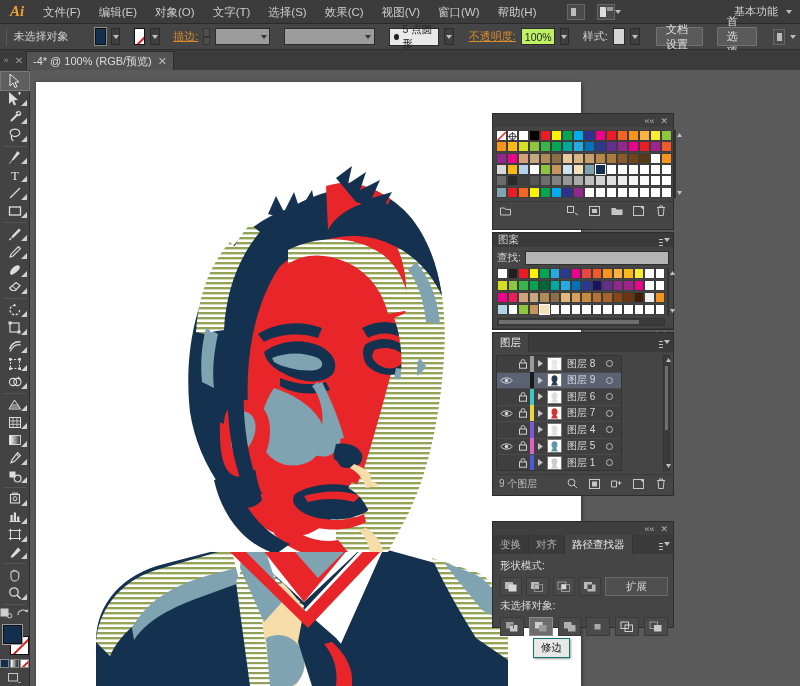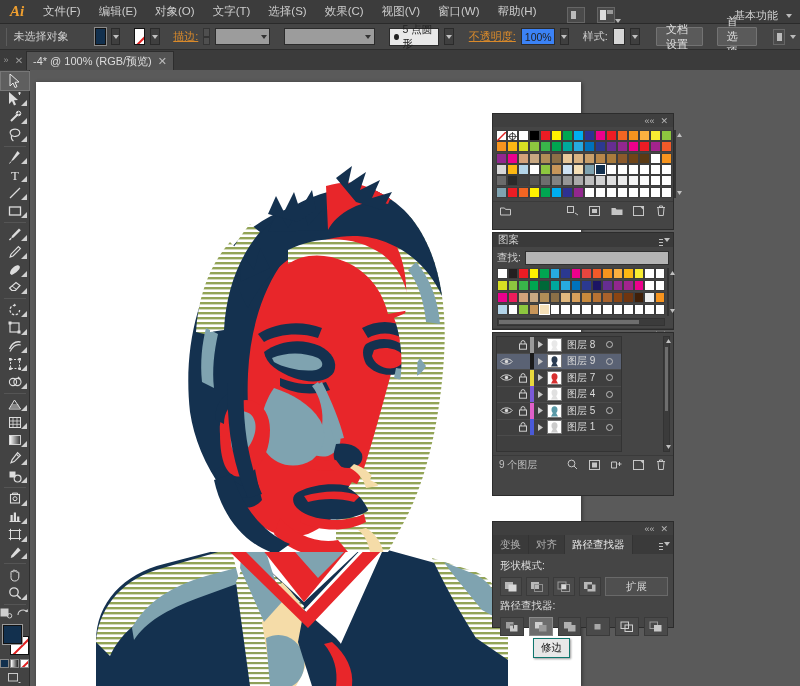--- a/index.html
+++ b/index.html
@@ -8,21 +8,21 @@
     background:#3b3b3b;
     font-family:"Liberation Sans","DejaVu Sans",sans-serif;
     font-size:11px; color:#c8c8c8;
     -webkit-font-smoothing:none;
   }
   .app { position:relative; width:800px; height:686px; }
 
   
   .menubar {
     position:absolute; left:0; top:0; width:800px; height:24px;
-    background:#3c3c3c; display:flex; align-items:flex-end;
+    background:#3c3c3c; display:flex; align-items:center;
     border-bottom:1px solid #2a2a2a;
   }
   .ai-logo {
     width:34px; height:24px; display:flex; align-items:center; justify-content:center;
     color:#f0a030; font-weight:bold; font-style:italic; font-size:15px;
     font-family:"Liberation Serif",serif;
   }
   .menu-item { padding:0 9px; height:24px; line-height:24px; color:#ccc; font-size:11.5px; white-space:nowrap; }
   .menu-right { margin-left:auto; display:flex; align-items:center; gap:8px; padding-right:8px; }
   .mbtn { width:18px; height:16px; border:1px solid #666; background:#4a4a4a; display:inline-block; position:relative; }
@@ -59,21 +59,21 @@
   .combo i { width:0;height:0;border-left:3px solid transparent;border-right:3px solid transparent;border-top:4px solid #333; }
   .combo-dark {
     height:17px; background:#9c9c9c; border:1px solid #2b2b2b; width:145px;
     display:flex; align-items:center; justify-content:flex-end; padding-right:3px;
   }
   .brushbox {
     width:76px; height:18px; background:#e9e9e9; border:1px solid #2b2b2b; color:#222;
     display:flex; align-items:center; gap:4px; padding:0 4px; font-size:10.5px;
   }
   .brush-dot { width:6px; height:6px; background:#222; border-radius:50%; }
-  .opac-box { width:52px; height:17px; background:#3b82f6; border:1px solid #2b2b2b; color:#222; font-size:10.5px; display:flex; align-items:center; padding-left:3px; }
+  .opac-box { width:52px; height:17px; background:#bef264; border:1px solid #2b2b2b; color:#222; font-size:10.5px; display:flex; align-items:center; padding-left:3px; }
   .style-box { width:19px; height:17px; background:#d6d6d6; border:1px solid #2b2b2b; }
   .pbtn {
     height:19px; padding:0 9px; background:#5a5a5a; border:1px solid #737373;
     color:#e0e0e0; font-size:11px; display:flex; align-items:center; border-radius:1px;
   }
 
   
   .tabbar {
     position:absolute; left:0; top:50px; width:800px; height:20px;
     background:#3b3b3b; display:flex; align-items:flex-end;
@@ -899,20 +899,27 @@
       <span style="flex:1"></span>
       <span class="ficon">
         <svg width="11" height="11" viewBox="0 0 11 11">
             <path d="M1 1 L10 10 M10 1 L1 10" stroke="#e8e8e8" stroke-width="1.6"></path>
           </svg>
         </span>
     </div>
   </div>
 
   <div class="panel" style="left:492px; top:332px; width:182px; height:164px;">
+    <div class="panel-tabs">
+      <div class="ptab active">图层</div>
+      <div class="panel-menu">
+          <i></i>
+          <b></b>
+        </div>
+    </div>
     <div style="display:flex; padding:3px;gap:40px;">
       <div id="layer-list" class="layer-list" style="width:163px; height:116px;">
           <div class="layer-row">
             <div class="lr-eye"></div>
             <div class="lr-lock">
               <svg width="8" height="10" viewBox="0 0 8 10">
                 <rect x="0.5" y="4" width="7" height="5.2" fill="none" stroke="#cfcfcf" stroke-width="1"></rect>
                 <path d="M2 4 V2.6 a2 2 0 0 1 4 0 V4" fill="none" stroke="#cfcfcf" stroke-width="1"></path>
               </svg>
             </div>
@@ -948,20 +955,43 @@
             <div class="lr-thumb"><svg width="100%" height="100%" viewBox="0 0 15 14">
                 <rect width="15" height="14" fill="#ffffff"></rect>
                 <path d="M7.5 1.4 C9.8 1.4 11 3.2 11 5.4 C11 7.4 10.2 8.6 9.4 9.4 L11.6 13.4 H3.4 L5.6 9.4 C4.8 8.6 4 7.4 4 5.4 C4 3.2 5.2 1.4 7.5 1.4 Z" fill="#2b3c52"></path>
               </svg></div>
             <div class="lr-name">图层 9</div>
             <div class="lr-target">
               <i></i>
             </div>
           </div>
           <div class="layer-row">
+            <div class="lr-eye"></div>
+            <div class="lr-lock">
+              <svg width="8" height="10" viewBox="0 0 8 10">
+                <rect x="0.5" y="4" width="7" height="5.2" fill="none" stroke="#cfcfcf" stroke-width="1"></rect>
+                <path d="M2 4 V2.6 a2 2 0 0 1 4 0 V4" fill="none" stroke="#cfcfcf" stroke-width="1"></path>
+              </svg>
+            </div>
+            <div class="lr-color" style="background: rgb(62, 200, 200);"></div>
+            <div class="lr-arrow">
+              <svg width="5" height="7" viewBox="0 0 5 7">
+                <path d="M0 0 L5 3.5 L0 7 Z" fill="#c4c4c4"></path>
+              </svg>
+            </div>
+            <div class="lr-thumb"><svg width="100%" height="100%" viewBox="0 0 15 14">
+                <rect width="15" height="14" fill="#ffffff"></rect>
+                <path d="M7.5 1.4 C9.8 1.4 11 3.2 11 5.4 C11 7.4 10.2 8.6 9.4 9.4 L11.6 13.4 H3.4 L5.6 9.4 C4.8 8.6 4 7.4 4 5.4 C4 3.2 5.2 1.4 7.5 1.4 Z" fill="#dedede"></path>
+              </svg></div>
+            <div class="lr-name">图层 6</div>
+            <div class="lr-target">
+              <i></i>
+            </div>
+          </div>
+          <div class="layer-row">
             <div class="lr-eye">
               <svg width="13" height="9" viewBox="0 0 13 9">
                 <path d="M0.8 4.5 C3 1 10 1 12.2 4.5 C10 8 3 8 0.8 4.5 Z" fill="none" stroke="#d8d8d8" stroke-width="1"></path>
                 <circle cx="6.5" cy="4.5" r="1.7" fill="#d8d8d8"></circle>
               </svg>
             </div>
             <div class="lr-lock">
               <svg width="8" height="10" viewBox="0 0 8 10">
                 <rect x="0.5" y="4" width="7" height="5.2" fill="none" stroke="#cfcfcf" stroke-width="1"></rect>
                 <path d="M2 4 V2.6 a2 2 0 0 1 4 0 V4" fill="none" stroke="#cfcfcf" stroke-width="1"></path>
@@ -1144,21 +1174,21 @@
           </div>
         <div class="pf-btn">
           <svg width="14" height="12" viewBox="0 0 14 12">
               <rect x="1" y="1" width="8" height="7" fill="#b8b8b8"></rect>
               <rect x="4.5" y="3.5" width="8" height="7" fill="#b8b8b8"></rect>
               <rect x="4.5" y="3.5" width="4.5" height="4.5" fill="#4a4a4a"></rect>
             </svg>
           </div>
         <div class="pf-expand">扩展</div>
       </div>
-      <div class="pf-label">路径查找器:</div>
+      <div class="pf-label">未选择对象:</div>
       <div class="pf-row" style="gap:5px;">
         <div class="pf-btn">
           <svg width="14" height="12" viewBox="0 0 14 12">
               <rect x="1" y="1" width="7.5" height="6.5" fill="#9e9e9e"></rect>
               <rect x="5" y="4" width="7.5" height="6.5" fill="#c8c8c8"></rect>
               <path d="M5 4 h3.5 v3.5" fill="none" stroke="#555"></path>
             </svg>
           </div>
         <div class="pf-btn on">
           <svg width="14" height="12" viewBox="0 0 14 12">

